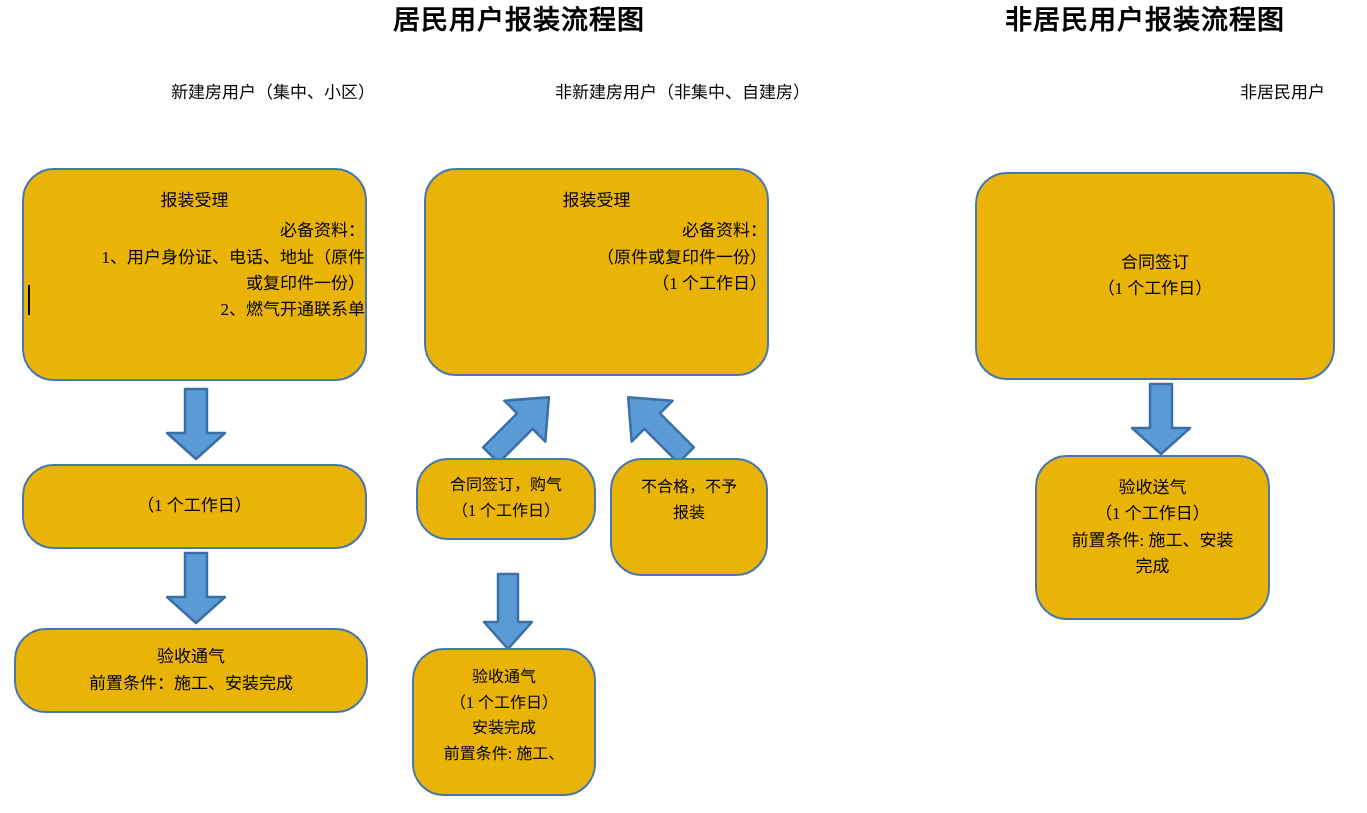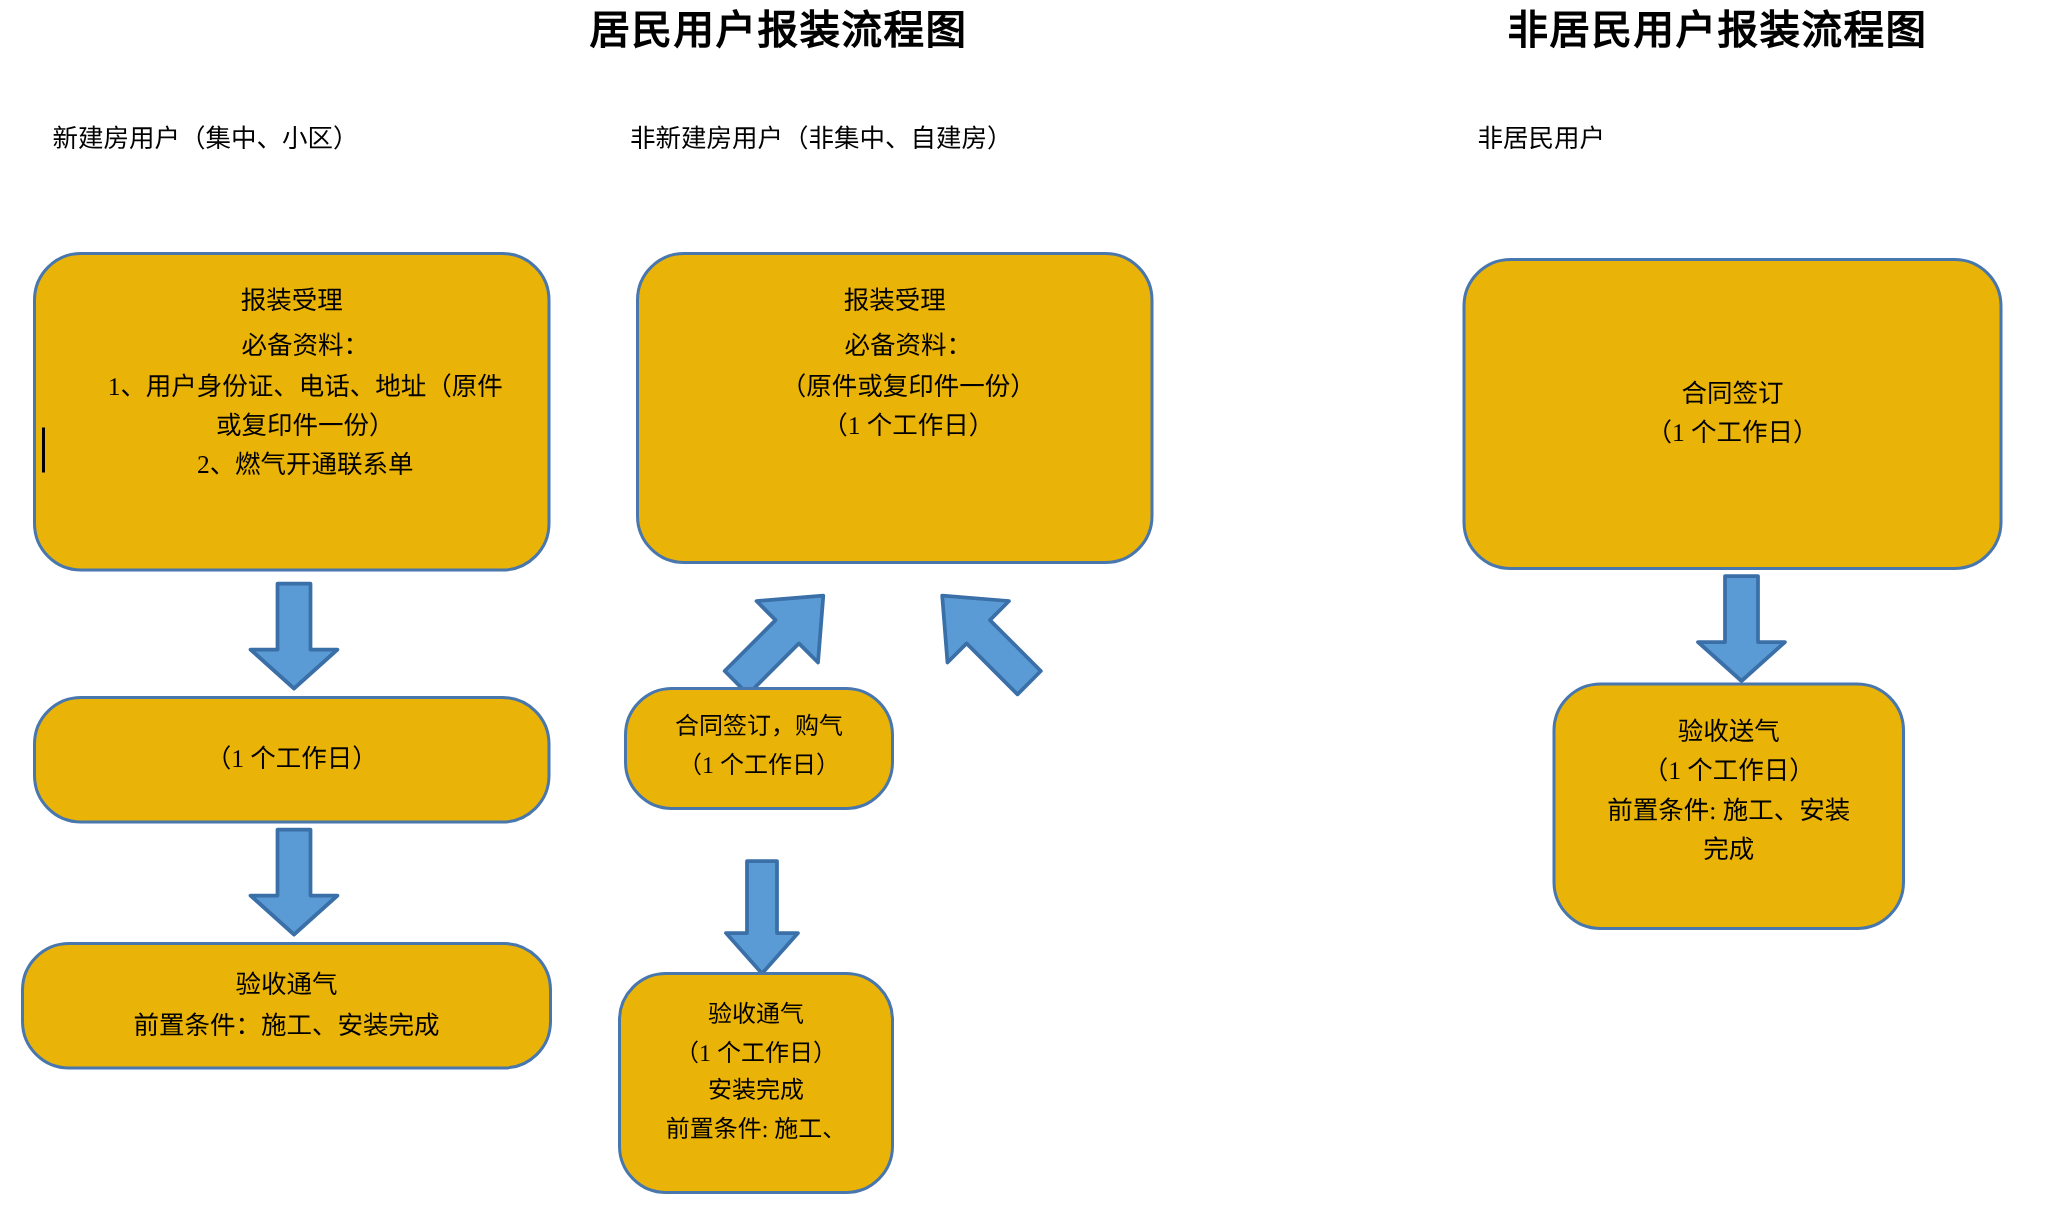--- a/index.html
+++ b/index.html
@@ -29,21 +29,21 @@
     font-size: 27px;
     font-weight: bold;
     text-align: center;
     white-space: nowrap;
     letter-spacing: 1px;
     line-height: 1.1;
   }
   .subtitle {
     position: absolute;
     font-size: 17px;
-    text-align: left;
+    text-align: right;
     white-space: nowrap;
     line-height: 1.1;
   }
 
   
   .node {
     position: absolute;
     box-sizing: border-box;
     border: 2px solid #4877AE;
     border-radius: 32px;
@@ -57,21 +57,21 @@
     padding-top: 18px;
   }
   .node .line {
     display: block;
     font-size: 17px;
     line-height: 1.55;
     text-align: center;
     white-space: nowrap;
   }
   .node .line.left {
-    text-align: center;
+    text-align: right;
     padding-left: 18px;
   }
   .node .line.head {
     text-align: center;
     padding-left: 0;
     margin-bottom: 4px;
   }
   .node.small .line {
     font-size: 16px;
     line-height: 1.6;
@@ -157,20 +157,24 @@
         <polygon points="37,2 59,2 59,50 77,50 48,84 19,50 37,50" fill="#5B9BD5" stroke="#3A6FA8" stroke-width="2.5" stroke-linejoin="round"></polygon>
       </g>
     </svg>
   </div>
 
   <div class="node small" style="left:416px; top:458px; width:180px; height:82px; justify-content:flex-start; padding-top:12px;">
     <span class="line">合同签订，购气</span>
     <span class="line">（1 个工作日）</span>
   </div>
 
+  <div class="node small" style="left:610px; top:458px; width:158px; height:118px; justify-content:flex-start; padding-top:14px;">
+    <span class="line">不合格，不予</span>
+    <span class="line">报装</span>
+  </div>
 
   <div class="arrow" style="left:478px; top:572px;">
     <svg width="60" height="80" viewBox="0 0 60 80">
       <polygon points="20,2 40,2 40,50 54,50 30,77 6,50 20,50" fill="#5B9BD5" stroke="#3A6FA8" stroke-width="2.5" stroke-linejoin="round"></polygon>
     </svg>
   </div>
 
   <div class="node small" style="left:412px; top:648px; width:184px; height:148px; justify-content:flex-start; padding-top:14px;">
     <span class="line">验收通气</span>
     <span class="line">（1 个工作日）</span>

